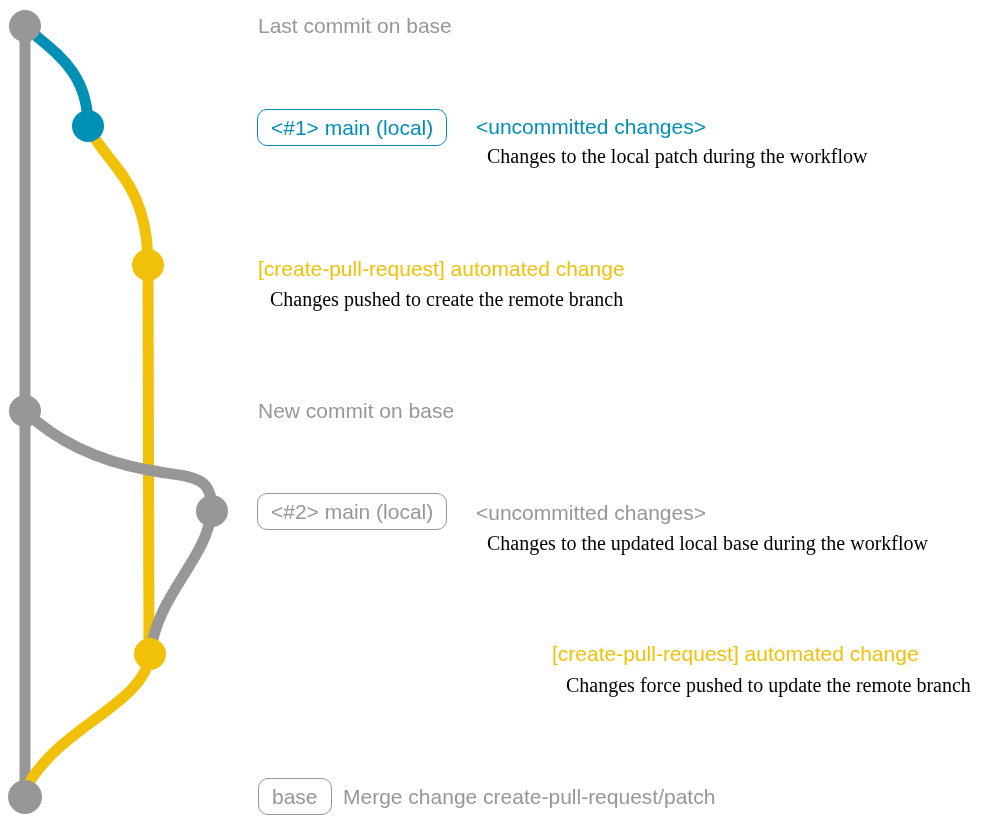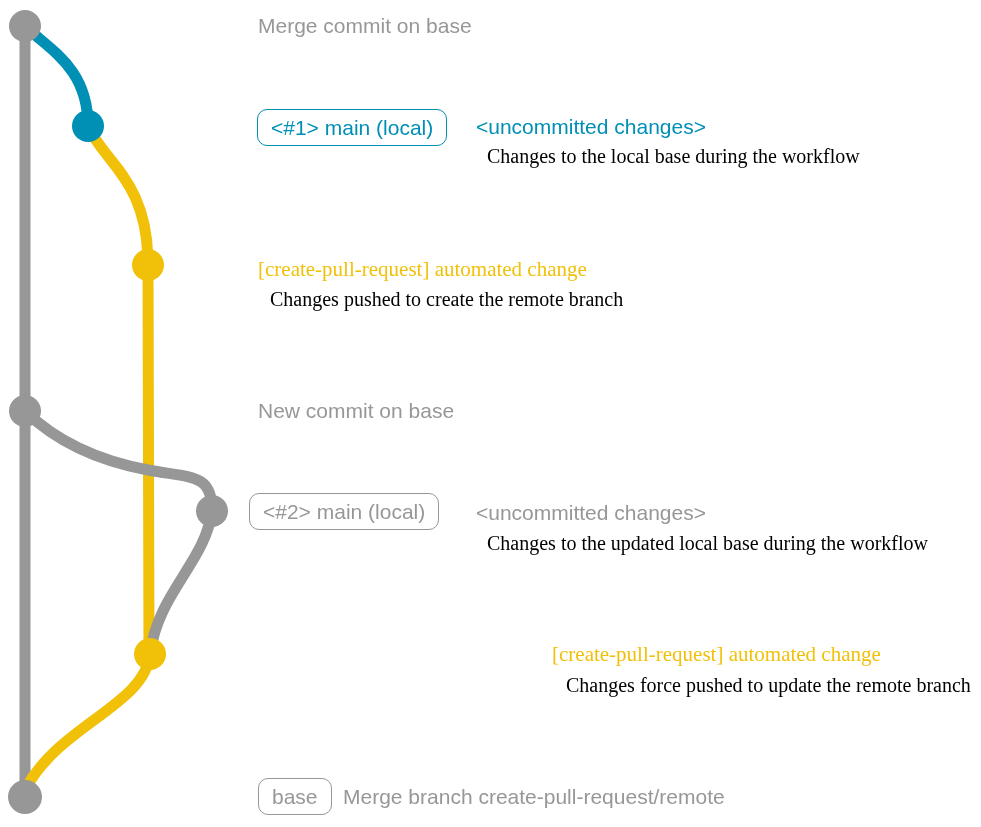--- a/index.html
+++ b/index.html
@@ -28,21 +28,21 @@
   }
   .sans  { font-family: "Liberation Sans", sans-serif; }
   .serif {
     font-family: "Liberation Serif", serif;
     font-size: 20px;
     line-height: 23px;
     color: #000000;
   }
   .c-gray   { color: var(--gray); }
   .c-blue   { color: var(--blue); }
-  .c-yellow { color: var(--yellow); font-family: Liberation Serif, serif; }
+  .c-yellow { color: var(--yellow); }
   .badge {
     position: absolute;
     display: inline-flex;
     align-items: center;
     height: 35px;
     padding: 0 13px;
     border: 1.5px solid;
     border-radius: 10px;
     background: #ffffff;
     font-size: 21px;
@@ -71,34 +71,34 @@
       <circle cx="25" cy="26" r="16" fill="#979797"></circle>
       <circle cx="88" cy="126" r="16" fill="#008fb5"></circle>
       <circle cx="148" cy="265" r="16" fill="#f1c109"></circle>
       <circle cx="25" cy="411" r="16" fill="#979797"></circle>
       <circle cx="212" cy="511" r="16" fill="#979797"></circle>
       <circle cx="150" cy="654" r="16" fill="#f1c109"></circle>
       <circle cx="25" cy="797" r="17" fill="#979797"></circle>
     </g>
   </svg>
 
-  <div class="lbl sans c-gray" style="left:258px; top:13px;">Merge commit on base</div>
+  <div class="lbl sans c-gray" style="left:258px; top:13px;">Last commit on base</div>
 
   <div class="badge b-blue" style="left:257px; top:109px;">&lt;#1&gt; main (local)</div>
   <div class="lbl sans c-blue" style="left:476px; top:114px;">&lt;uncommitted changes&gt;</div>
-  <div class="lbl serif" style="left:487px; top:145px;">Changes to the local base during the workflow</div>
+  <div class="lbl serif" style="left:487px; top:145px;">Changes to the local patch during the workflow</div>
 
   <div class="lbl sans c-yellow" style="left:258px; top:256px;">[create-pull-request] automated change</div>
   <div class="lbl serif" style="left:270px; top:288px;">Changes pushed to create the remote branch</div>
 
   <div class="lbl sans c-gray" style="left:258px; top:398px;">New commit on base</div>
 
-  <div class="badge b-gray" style="left:249px; top:493px;">&lt;#2&gt; main (local)</div>
+  <div class="badge b-gray" style="left:257px; top:493px;">&lt;#2&gt; main (local)</div>
   <div class="lbl sans c-gray" style="left:476px; top:500px;">&lt;uncommitted changes&gt;</div>
   <div class="lbl serif" style="left:487px; top:532px;">Changes to the updated local base during the workflow</div>
 
   <div class="lbl sans c-yellow" style="left:552px; top:641px;">[create-pull-request] automated change</div>
   <div class="lbl serif" style="left:566px; top:674px;text-align:center;">Changes force pushed to update the remote branch</div>
 
   <div class="badge b-gray" style="left:258px; top:778px;">base</div>
-  <div class="lbl sans c-gray" style="left:343px; top:784px;">Merge branch create-pull-request/remote</div>
+  <div class="lbl sans c-gray" style="left:343px; top:784px;">Merge change create-pull-request/patch</div>
 
 </div>
 
 </body></html>

